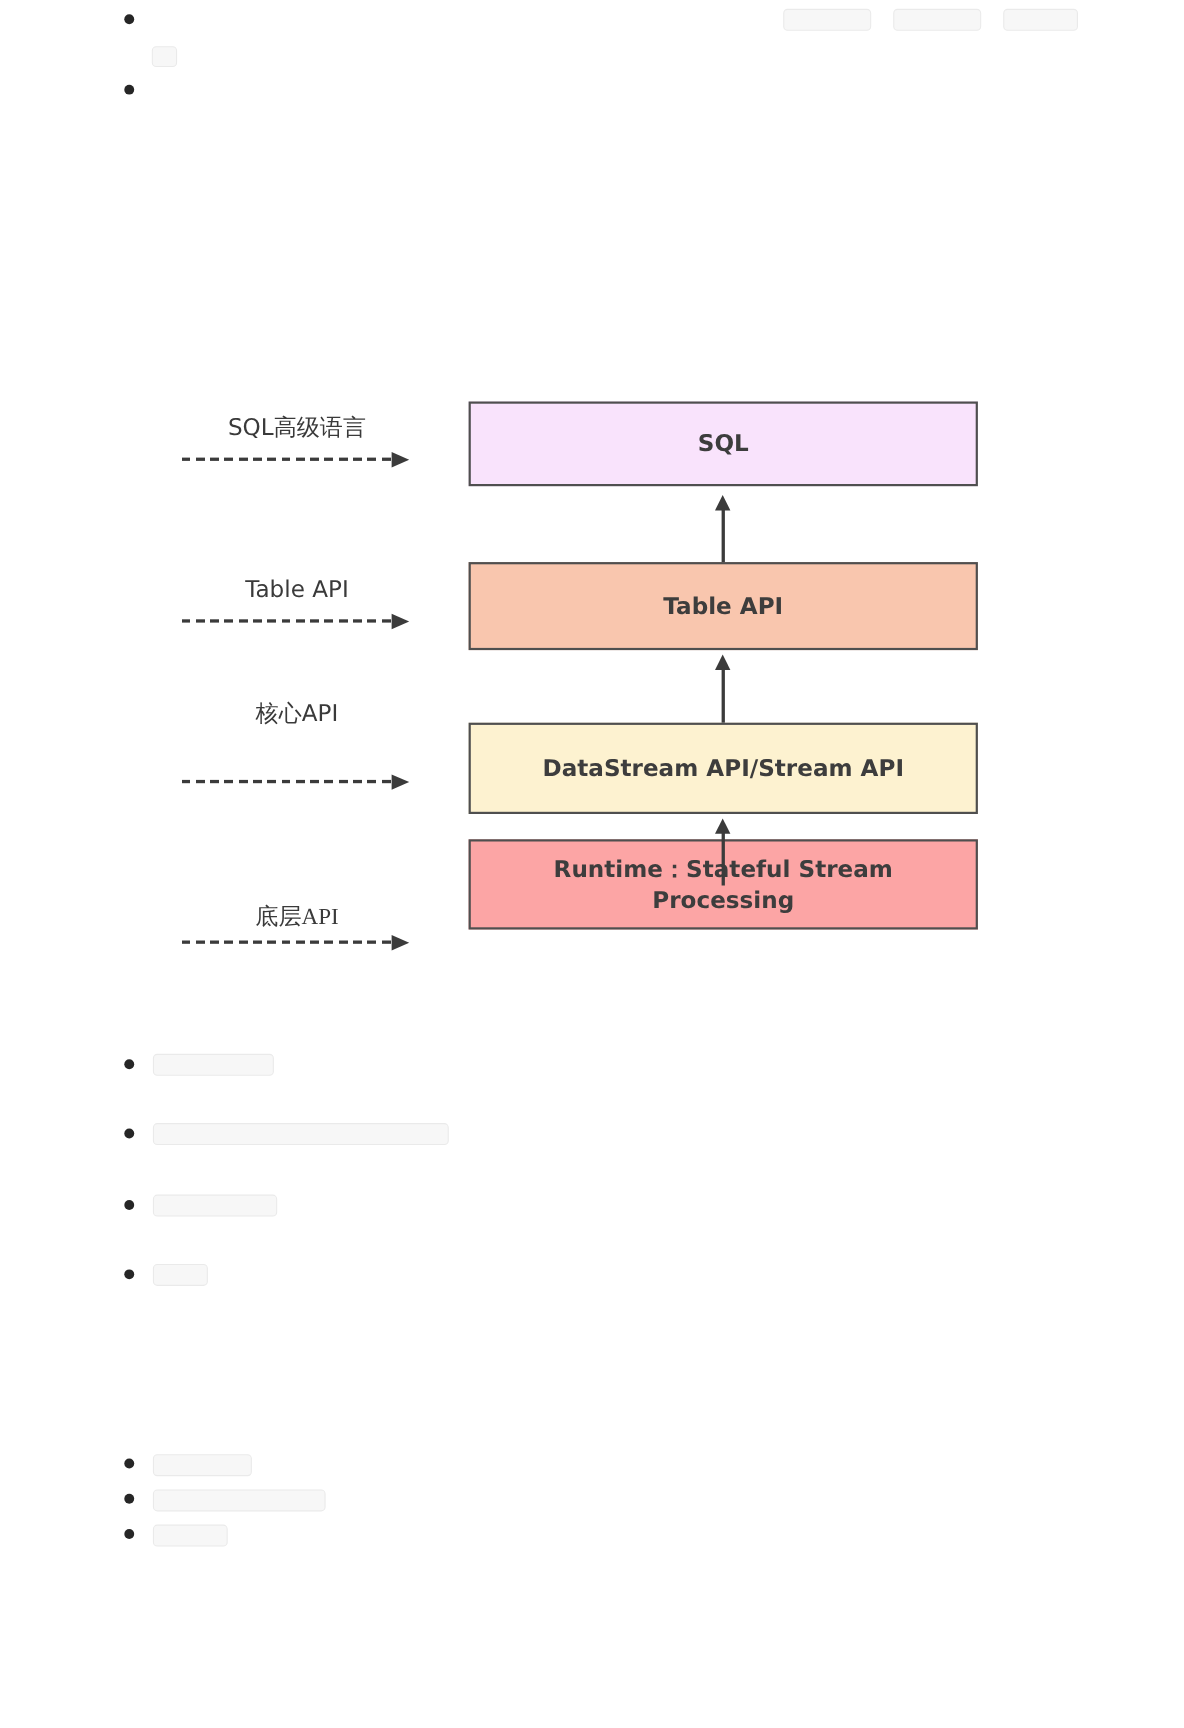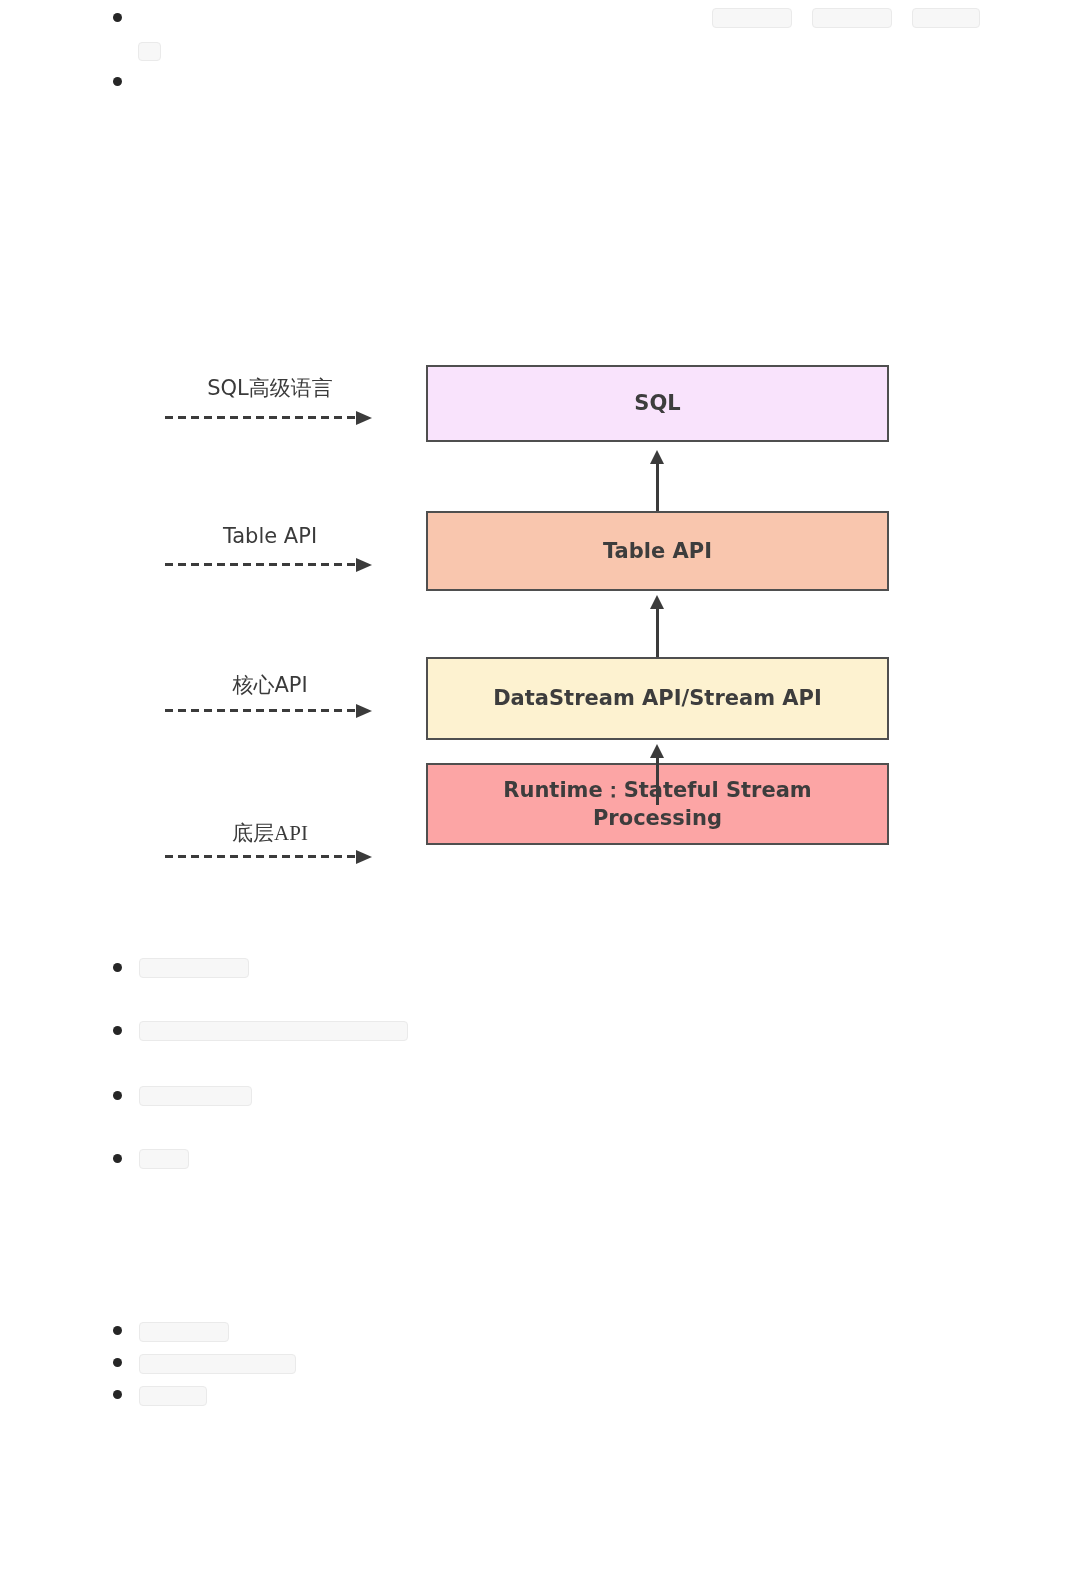--- a/index.html
+++ b/index.html
@@ -105,21 +105,21 @@
   <div>
 
     <div class="side-label" style="top:374px;">SQL高级语言</div>
     <div class="dash-line" style="top:416px;"></div>
     <div class="dash-head" style="top:411px;"></div>
 
     <div class="side-label" style="top:524px;">Table API</div>
     <div class="dash-line" style="top:563px;"></div>
     <div class="dash-head" style="top:558px;"></div>
 
-    <div class="side-label" style="top:671px;">核心API</div>
+    <div class="side-label" style="top:634px;">核心API</div>
     <div class="dash-line" style="top:709px;"></div>
     <div class="dash-head" style="top:704px;"></div>
 
     <div class="side-label" style="top:819px;font-family:Liberation Serif, serif;">底层API</div>
     <div class="dash-line" style="top:855px;"></div>
     <div class="dash-head" style="top:850px;"></div>
 
     <div class="layer-box" style="top: 365px; height: 77px; background: rgb(249, 227, 252);">
       <span class="box-label">SQL</span>
     </div>

